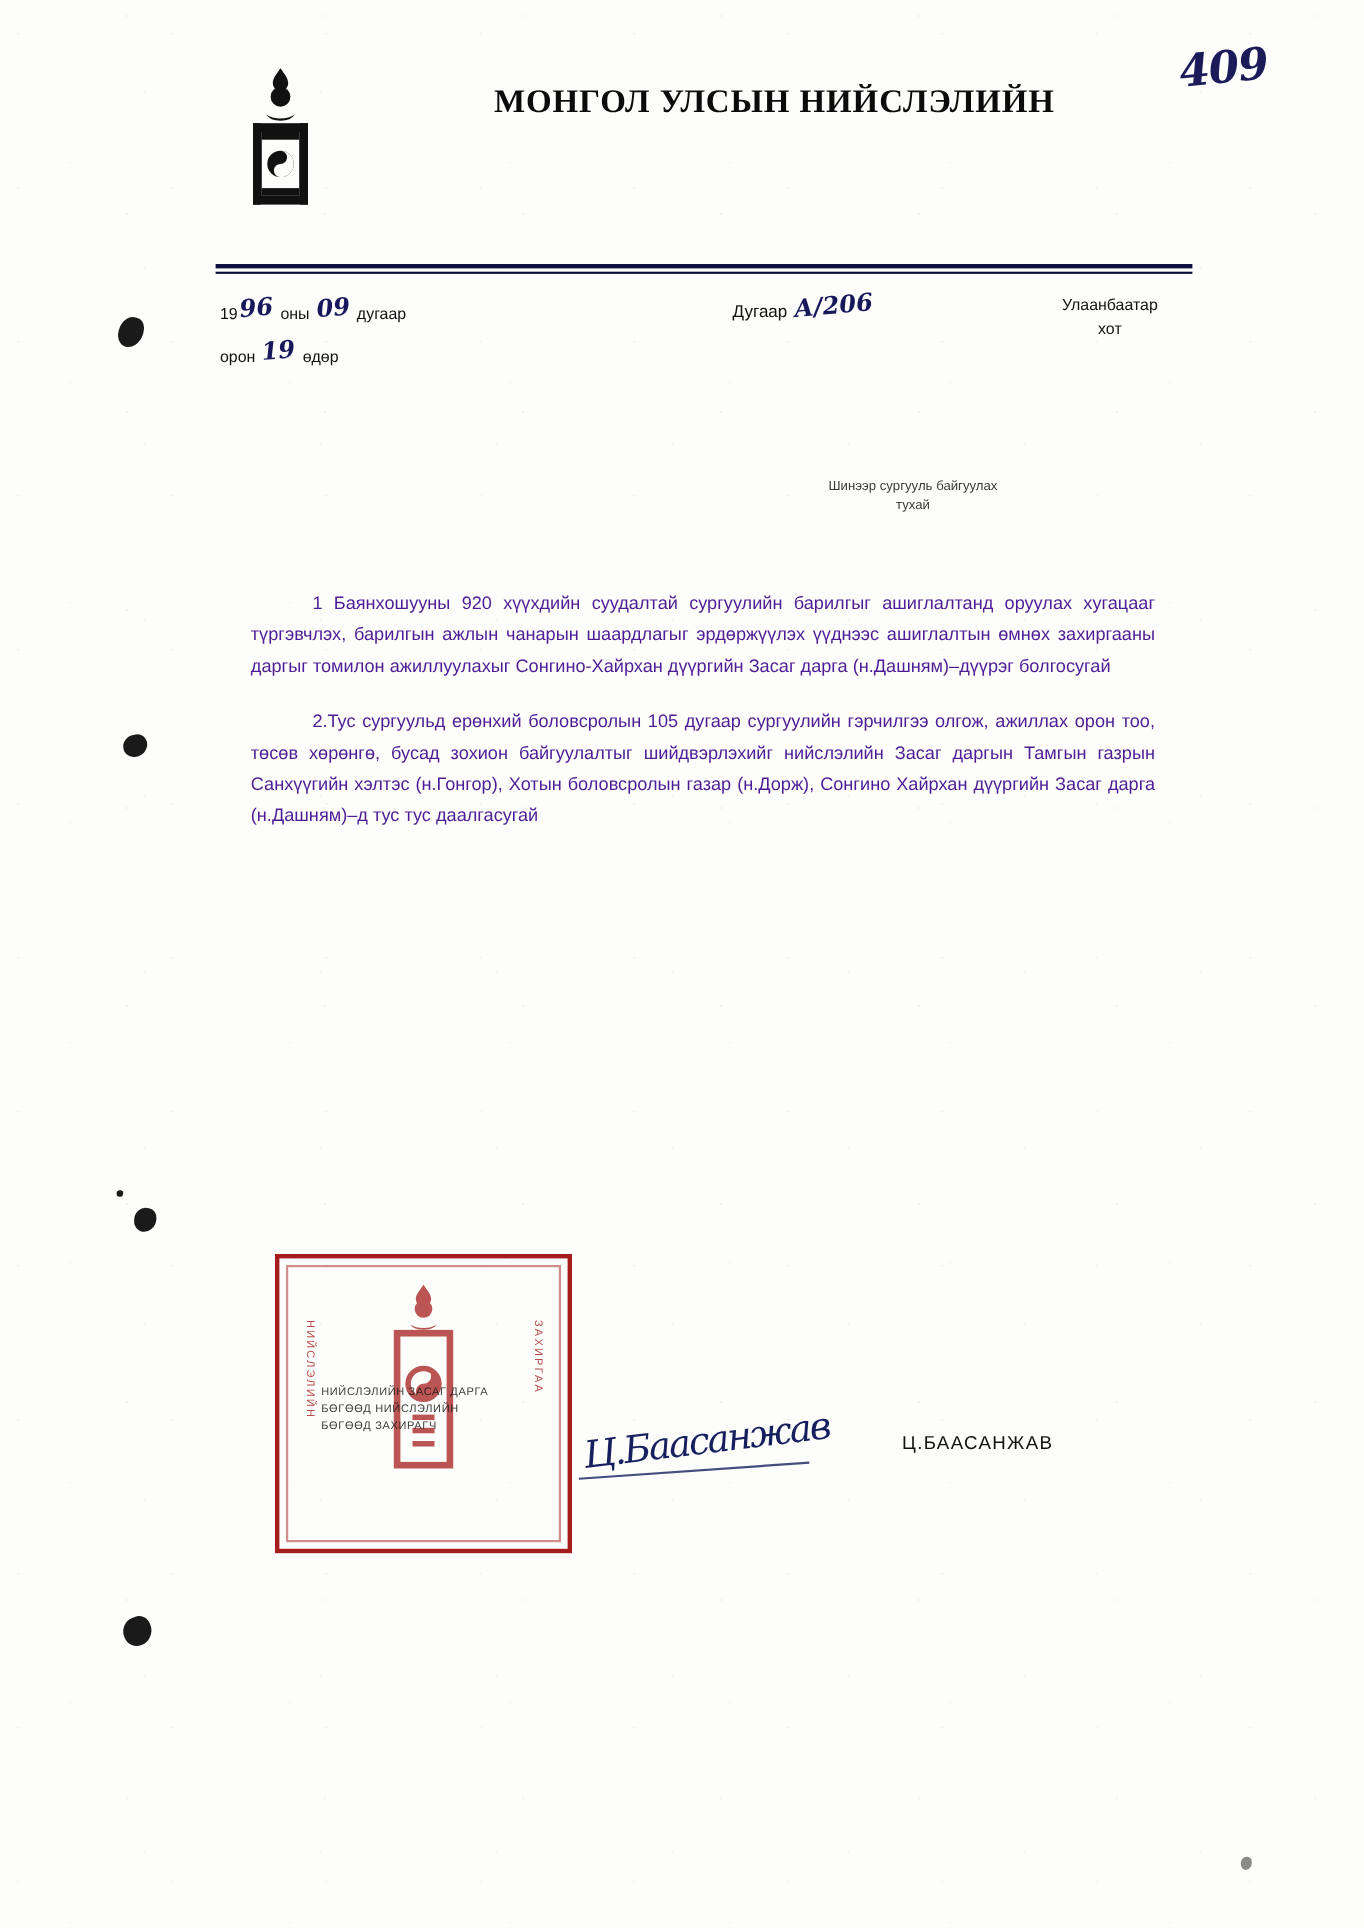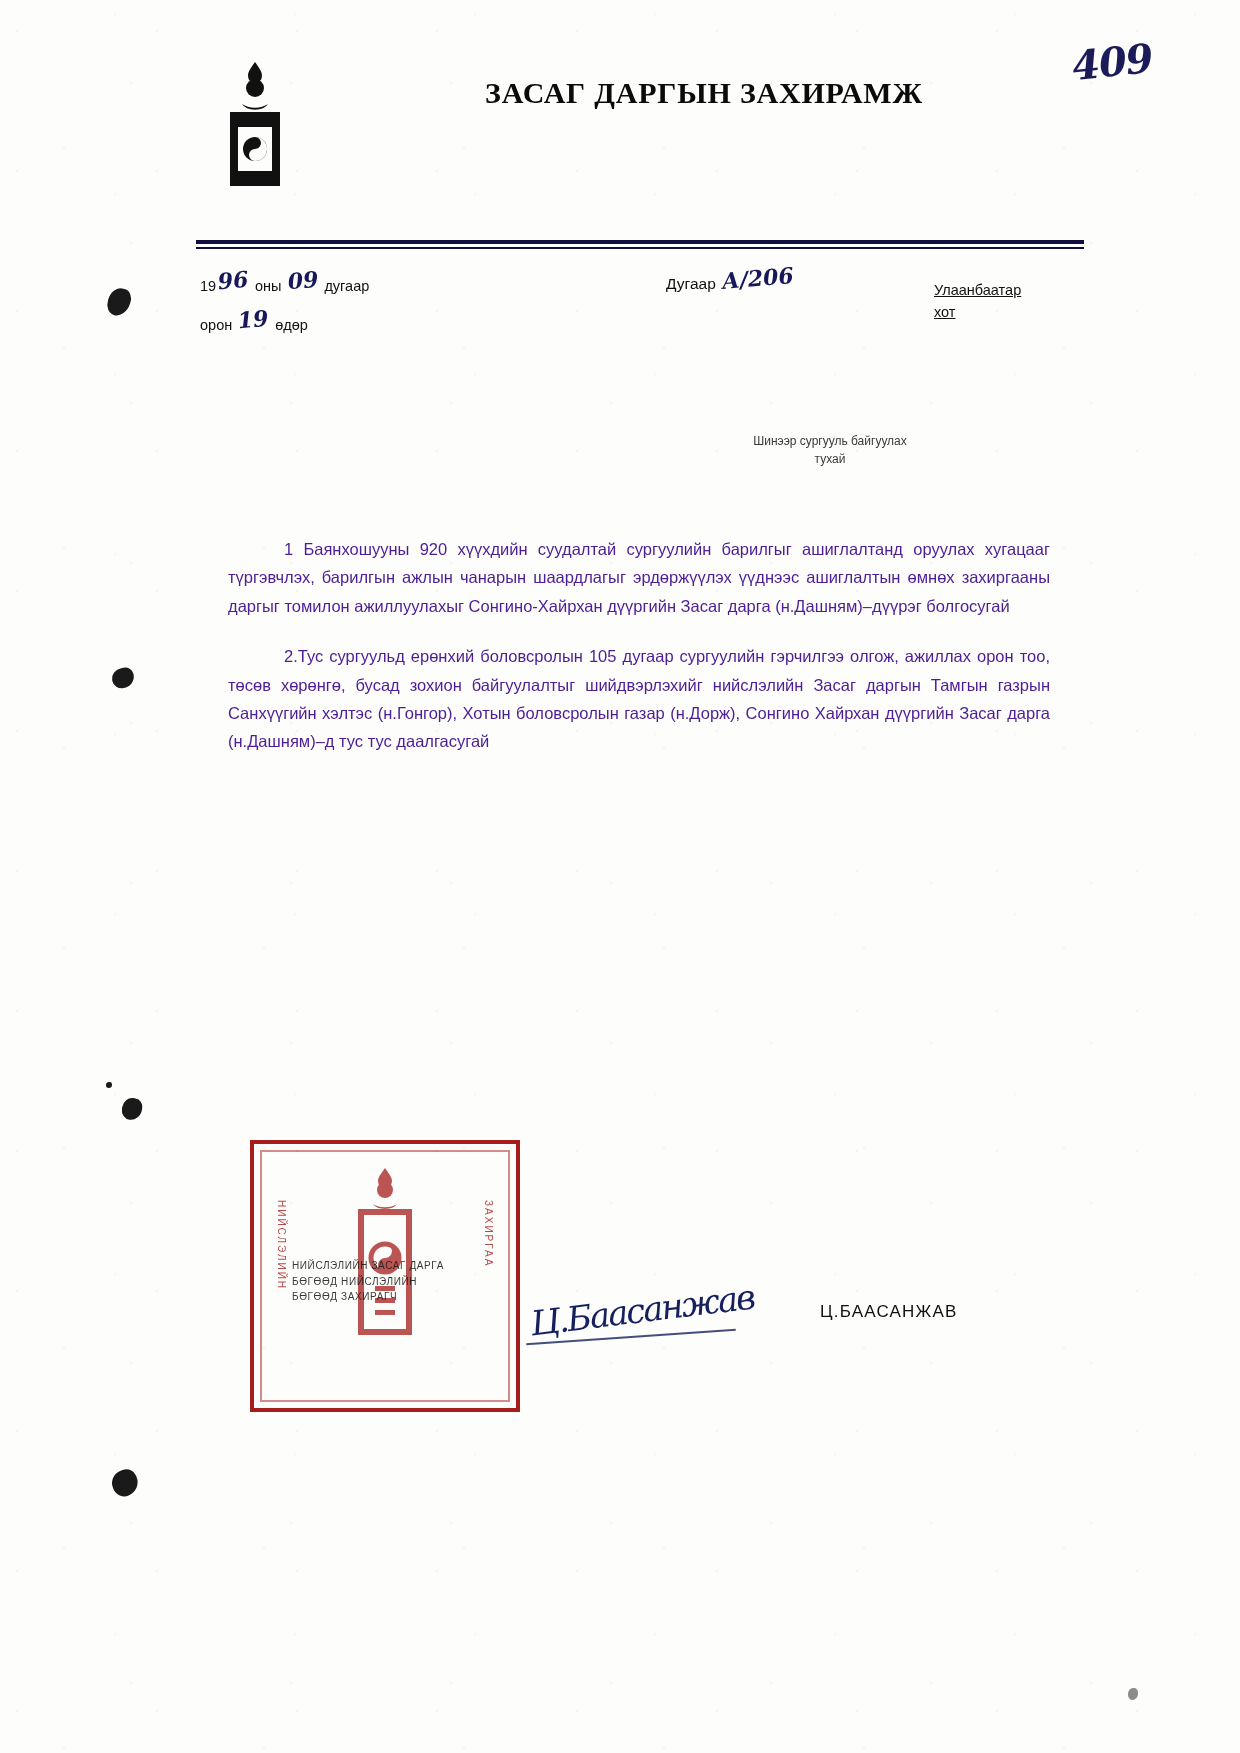--- a/index.html
+++ b/index.html
@@ -115,25 +115,25 @@
   }
   .meta-number {
     position: absolute;
     left: 470px;
     top: 6px;
     font-size: 15.5px;
   }
   .meta-city {
     position: absolute;
     right: 0;
-    top: 18px;
+    top: 6px;
+    text-align: center;
     font-size: 14.5px;
     line-height: 1.5;
     width: 150px;
-    text-decoration: underline;
   }
 
   
   .subject {
     position: absolute;
     top: 432px;
     left: 640px;
     width: 380px;
     text-align: center;
     font-size: 12px;
@@ -297,21 +297,21 @@
         <circle cx="33" cy="89" r="12" fill="#111"></circle>
         <path d="M33 77 a6 6 0 0 1 0 12 a6 6 0 0 0 0 12 a12 12 0 0 0 0 -24 z" fill="#fdfdfb"></path>
         <circle cx="33" cy="83" r="2.2" fill="#111"></circle>
         <circle cx="33" cy="95" r="2.2" fill="#fdfdfb"></circle>
 
         <rect x="8" y="52" width="7" height="74" fill="#111"></rect>
         <rect x="51" y="52" width="7" height="74" fill="#111"></rect>
       </svg>
     </div>
     <div class="header-titles">
-      <div class="title-line">ЗАСАГ ДАРГЫН ЗАХИРАМЖ</div>
+      <div class="title-line">МОНГОЛ УЛСЫН НИЙСЛЭЛИЙН</div>
     </div>
   </div>
 
   <div class="rule-wrap">
     <div class="rule-thick"></div>
     <div class="rule-thin"></div>
   </div>
 
   <div class="meta-row">
     <div class="meta-date">

